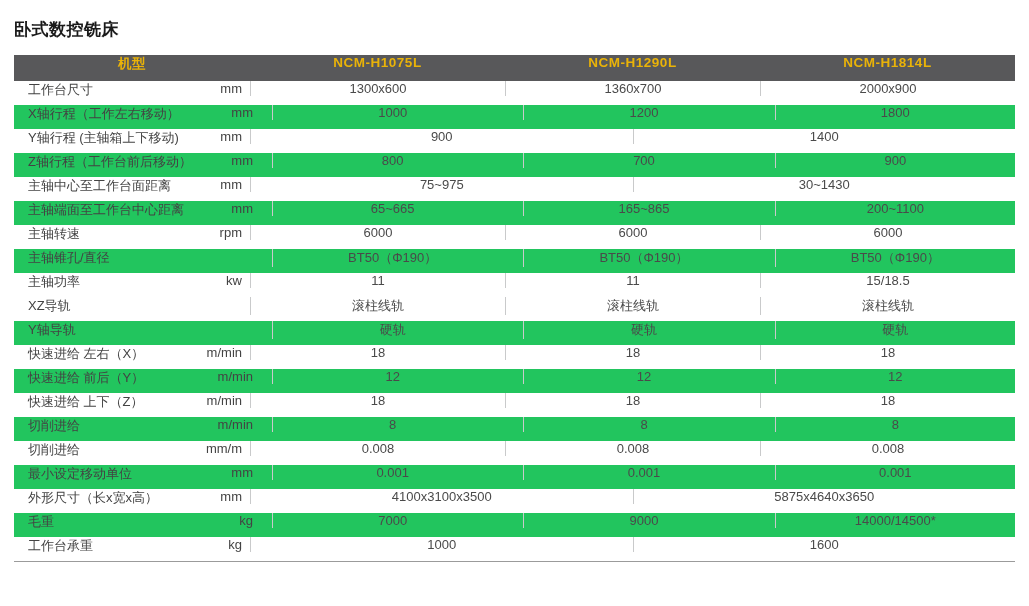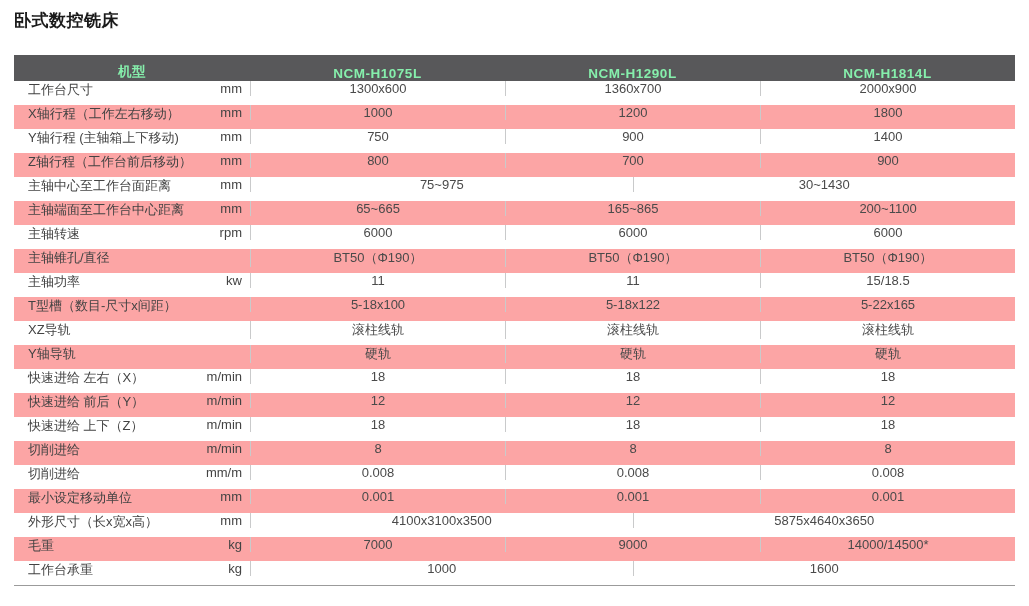--- a/index.html
+++ b/index.html
@@ -5,44 +5,44 @@
   * { box-sizing: border-box; }
   html, body { margin: 0; padding: 0; }
   body {
     width: 1029px; height: 606px;
     background: #ffffff;
     font-family: "Liberation Sans", sans-serif;
     position: relative;
     color: #434343;
   }
   .title {
-    position: absolute; left: 14px; top: 9px;
+    position: absolute; left: 14px; top: 18px;
     font-size: 17px; font-weight: bold; color: #1a1a1a;
     margin: 0; letter-spacing: 0.5px;
   }
   .spec-table {
     position: absolute; left: 14px; top: 55px; width: 1001px;
   }
   .thead {
-    display: flex; align-items: flex-end;
+    display: flex; align-items: flex-start;
     height: 26px;
-    background: #58585a; color: #86efac;
+    background: #58585a; color: #eab308;
     font-weight: bold; font-size: 13.5px;
     letter-spacing: 0.5px;
   }
   .th-model { width: 236px; text-align: center; }
   .th { flex: 1; text-align: center; }
   .tbody { border-bottom: 1px solid #9b9b9b; }
   .tr {
     display: flex; align-items: flex-start;
     height: 24px;
     font-size: 13px; color: #434343;
     background: #ffffff;
   }
-  .tr.stripe { background: #fca5a5; }
+  .tr.stripe { background: #22c55e; gap: 11px; }
   .td-label {
     width: 174px; padding-left: 14px;
     display: flex; align-items: center;
     white-space: nowrap;
   }
   .td-unit {
     width: 62px; padding-right: 8px;
     display: flex; align-items: center; justify-content: flex-end;
   }
   .td-value {
@@ -76,21 +76,20 @@
         <div class="tr stripe">
           <div class="td-label">X轴行程（工作左右移动）</div>
           <div class="td-unit">mm</div>
           <div class="td-value">1000</div>
           <div class="td-value">1200</div>
           <div class="td-value">1800</div>
         </div>
         <div class="tr">
           <div class="td-label">Y轴行程 (主轴箱上下移动)</div>
           <div class="td-unit">mm</div>
-          <div class="td-value">750</div>
           <div class="td-value">900</div>
           <div class="td-value">1400</div>
         </div>
         <div class="tr stripe">
           <div class="td-label">Z轴行程（工作台前后移动）</div>
           <div class="td-unit">mm</div>
           <div class="td-value">800</div>
           <div class="td-value">700</div>
           <div class="td-value">900</div>
         </div>
@@ -121,27 +120,20 @@
           <div class="td-value">BT50（Φ190）</div>
           <div class="td-value">BT50（Φ190）</div>
         </div>
         <div class="tr">
           <div class="td-label">主轴功率</div>
           <div class="td-unit">kw</div>
           <div class="td-value">11</div>
           <div class="td-value">11</div>
           <div class="td-value">15/18.5</div>
         </div>
-        <div class="tr stripe">
-          <div class="td-label">T型槽（数目-尺寸x间距）</div>
-          <div class="td-unit"></div>
-          <div class="td-value">5-18x100</div>
-          <div class="td-value">5-18x122</div>
-          <div class="td-value">5-22x165</div>
-        </div>
         <div class="tr">
           <div class="td-label">XZ导轨</div>
           <div class="td-unit"></div>
           <div class="td-value">滚柱线轨</div>
           <div class="td-value">滚柱线轨</div>
           <div class="td-value">滚柱线轨</div>
         </div>
         <div class="tr stripe">
           <div class="td-label">Y轴导轨</div>
           <div class="td-unit"></div>

